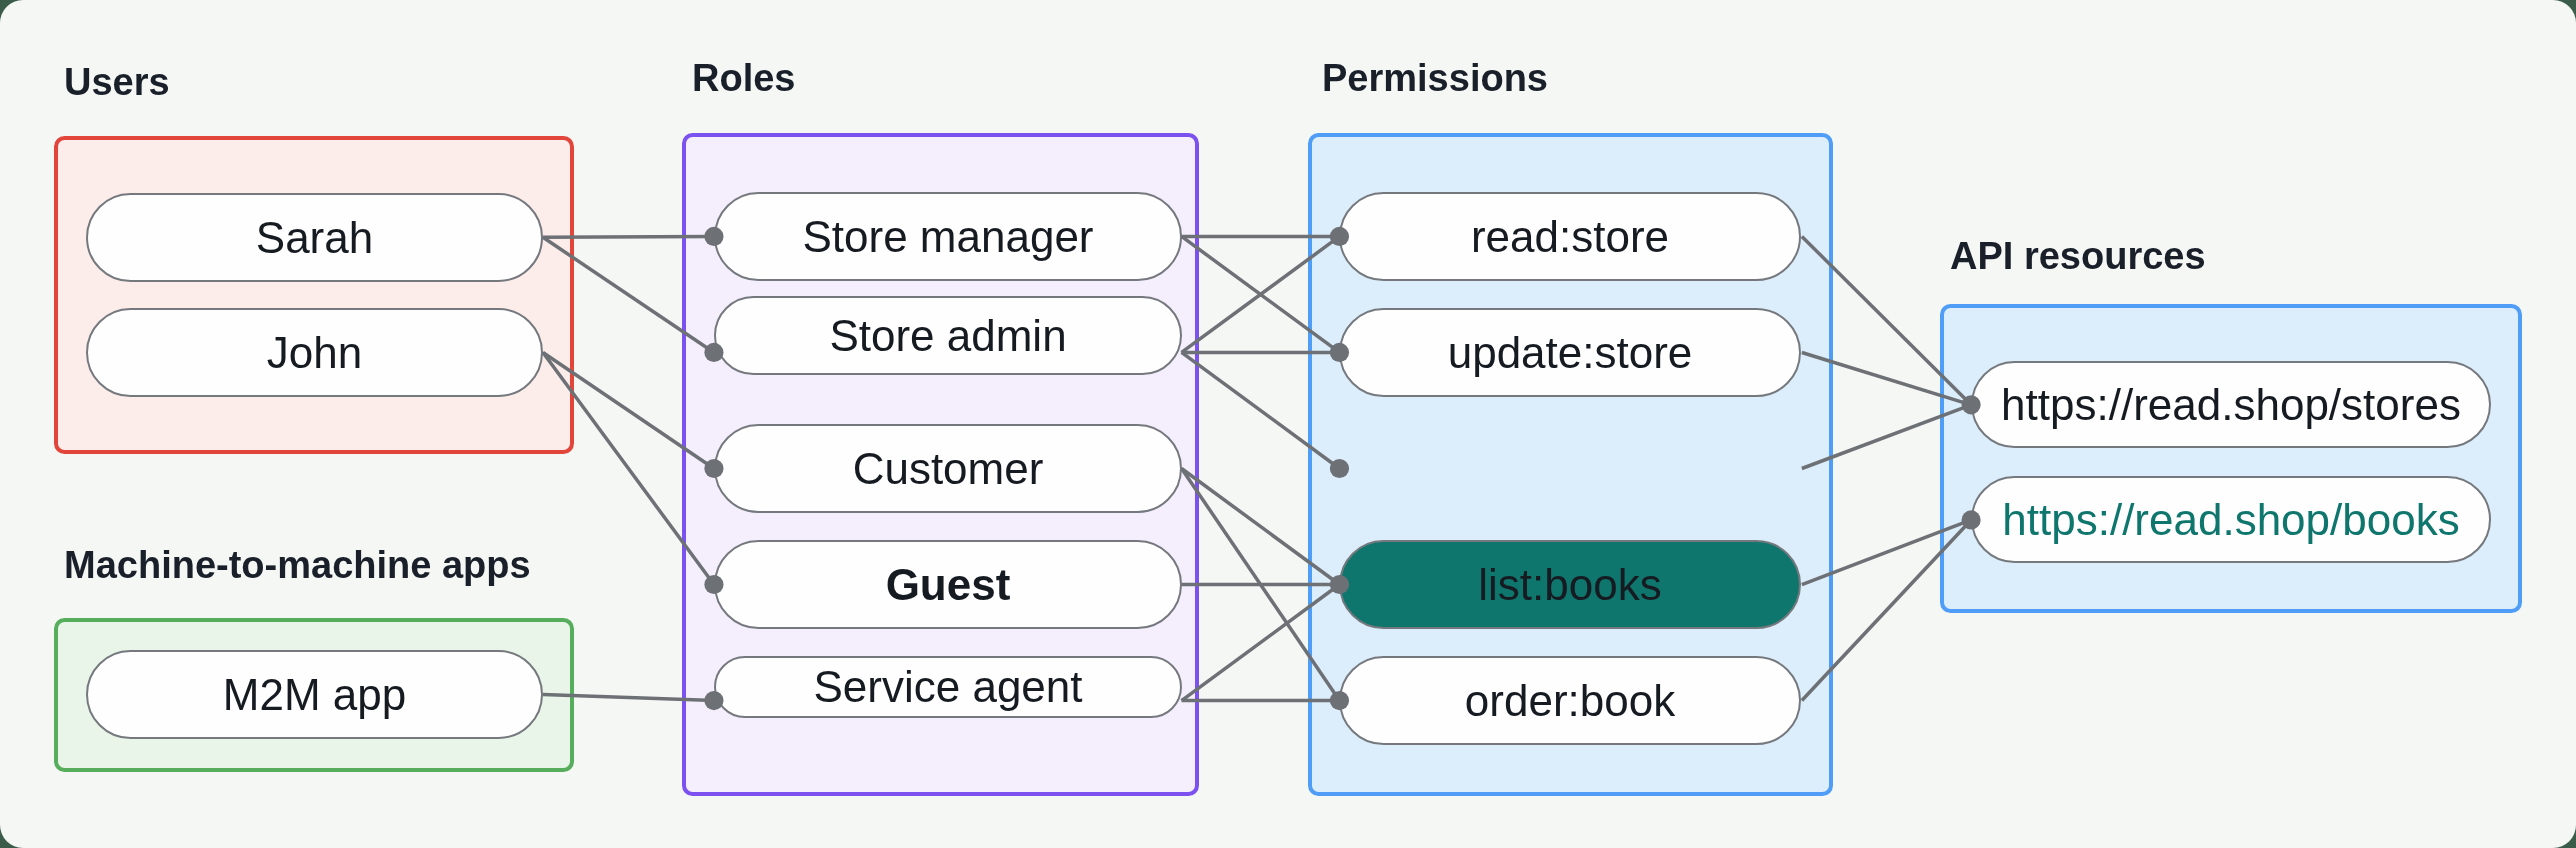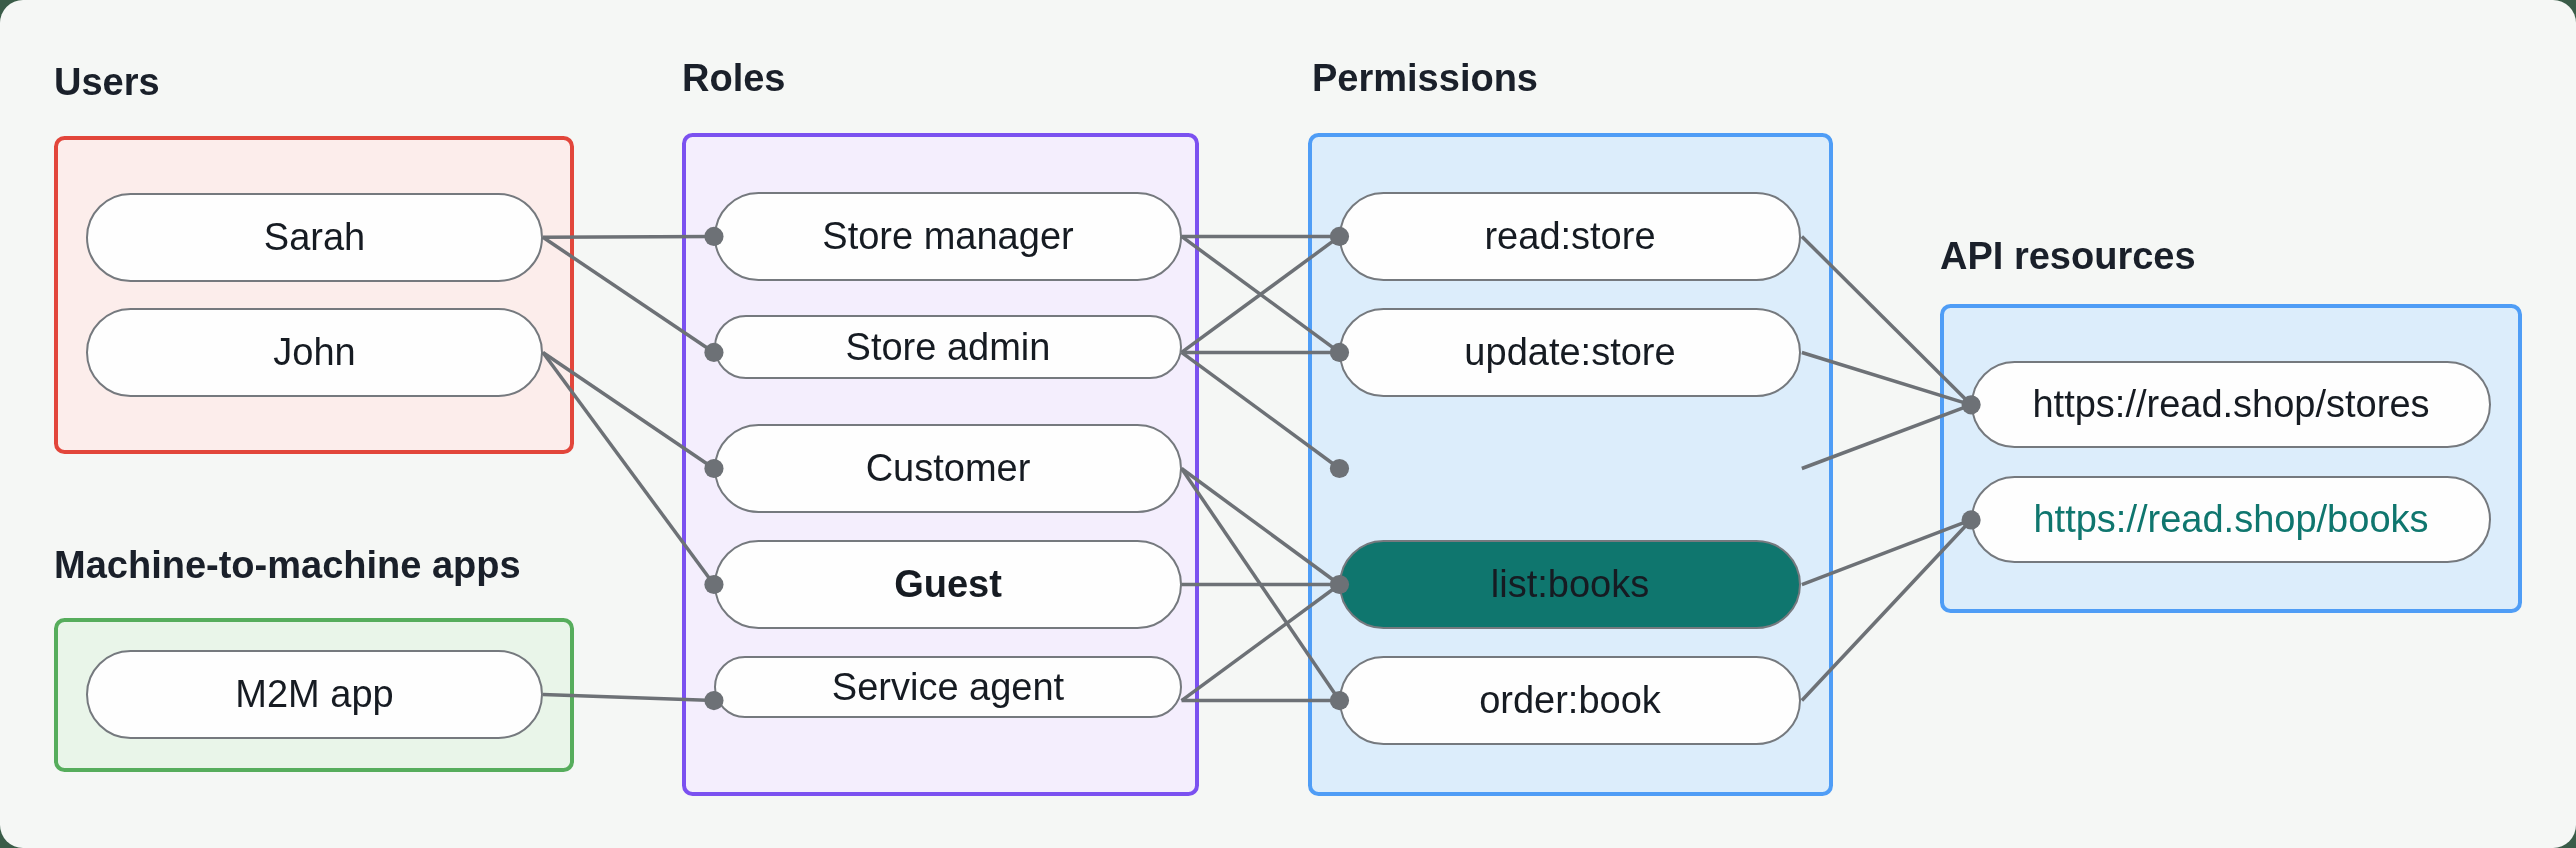--- a/index.html
+++ b/index.html
@@ -21,29 +21,30 @@
     border-radius:10.5px;
     box-sizing:border-box;
   }
   .group-title{
     position:absolute;
     font-size:38px;
     font-weight:600;
     color:#1a202a;
     line-height:1.05;
     white-space:nowrap;
+    margin-left:10px;
   }
   .pill{
     position:absolute;
     background:#fefefe;
     border:2.6px solid #75797e;
     border-radius:872px;
     box-sizing:border-box;
     display:flex;align-items:center;justify-content:center;
-    font-size:38px;
+    font-size:44px;
     color:#161b22;
     white-space:nowrap;
   }
   .edges{
     position:absolute;left:0;top:0;
     pointer-events:none;
   }
 </style>
 </head>
 <body>
@@ -56,21 +57,21 @@
     <div class="group-box" style="left: 682px; top: 133px; width: 517px; height: 663px; border-color: rgb(123, 81, 240); background: rgb(244, 238, 253);"></div>
     <div class="group-title" style="left: 682px; top: 59px;">Roles</div>
     <div class="group-box" style="left: 1308px; top: 133px; width: 525px; height: 663px; border-color: rgb(79, 157, 246); background: rgb(220, 237, 251);"></div>
     <div class="group-title" style="left: 1312px; top: 59px;">Permissions</div>
     <div class="group-box" style="left: 1940px; top: 304px; width: 582px; height: 309px; border-color: rgb(79, 157, 246); background: rgb(220, 237, 251);"></div>
     <div class="group-title" style="left: 1940px; top: 237px;">API resources</div>
     <div class="pill" style="left: 86px; top: 193px; width: 457px; height: 89px; background: rgb(254, 254, 254); border-color: rgb(117, 121, 126); color: rgb(22, 27, 34);">Sarah</div>
     <div class="pill" style="left: 86px; top: 308px; width: 457px; height: 89px; background: rgb(254, 254, 254); border-color: rgb(117, 121, 126); color: rgb(22, 27, 34); text-align: right;">John</div>
     <div class="pill" style="left: 86px; top: 650px; width: 457px; height: 89px; background: rgb(254, 254, 254); border-color: rgb(117, 121, 126); color: rgb(22, 27, 34);">M2M app</div>
     <div class="pill" style="left: 714px; top: 192px; width: 468px; height: 89px; background: rgb(254, 254, 254); border-color: rgb(117, 121, 126); color: rgb(22, 27, 34);">Store manager</div>
-    <div class="pill" style="left: 714px; top: 315px; width: 468px; height: 64px; background: rgb(254, 254, 254); border-color: rgb(117, 121, 126); color: rgb(22, 27, 34);">Store admin</div>
+    <div class="pill" style="left: 714px; top: 296px; width: 468px; height: 79px; background: rgb(254, 254, 254); border-color: rgb(117, 121, 126); color: rgb(22, 27, 34);">Store admin</div>
     <div class="pill" style="left: 714px; top: 424px; width: 468px; height: 89px; background: rgb(254, 254, 254); border-color: rgb(117, 121, 126); color: rgb(22, 27, 34);">Customer</div>
     <div class="pill" style="left: 714px; top: 540px; width: 468px; height: 89px; background: rgb(254, 254, 254); border-color: rgb(117, 121, 126); color: rgb(22, 27, 34); font-weight: bold;">Guest</div>
     <div class="pill" style="left: 714px; top: 656px; width: 468px; height: 62px; background: rgb(254, 254, 254); border-color: rgb(117, 121, 126); color: rgb(22, 27, 34);">Service agent</div>
     <div class="pill" style="left: 1339px; top: 192px; width: 462px; height: 89px; background: rgb(254, 254, 254); border-color: rgb(117, 121, 126); color: rgb(22, 27, 34);">read:store</div>
     <div class="pill" style="left: 1339px; top: 308px; width: 462px; height: 89px; background: rgb(254, 254, 254); border-color: rgb(117, 121, 126); color: rgb(22, 27, 34);">update:store</div>
     <div class="pill" style="left: 1339px; top: 540px; width: 462px; height: 89px; background: #0f766e; border-color: rgb(117, 121, 126); color: rgb(22, 27, 34);">list:books</div>
     <div class="pill" style="left: 1339px; top: 656px; width: 462px; height: 89px; background: rgb(254, 254, 254); border-color: rgb(117, 121, 126); color: rgb(22, 27, 34);">order:book</div>
     <div class="pill" style="left: 1971px; top: 361px; width: 520px; height: 87px; background: rgb(254, 254, 254); border-color: rgb(117, 121, 126); color: rgb(22, 27, 34);">https://read.shop/stores</div>
     <div class="pill" style="left: 1971px; top: 476px; width: 520px; height: 87px; background: rgb(254, 254, 254); border-color: rgb(117, 121, 126); color: #0f766e;">https://read.shop/books</div>
     <svg class="edges" width="2576" height="848" viewBox="0 0 2952 972">

